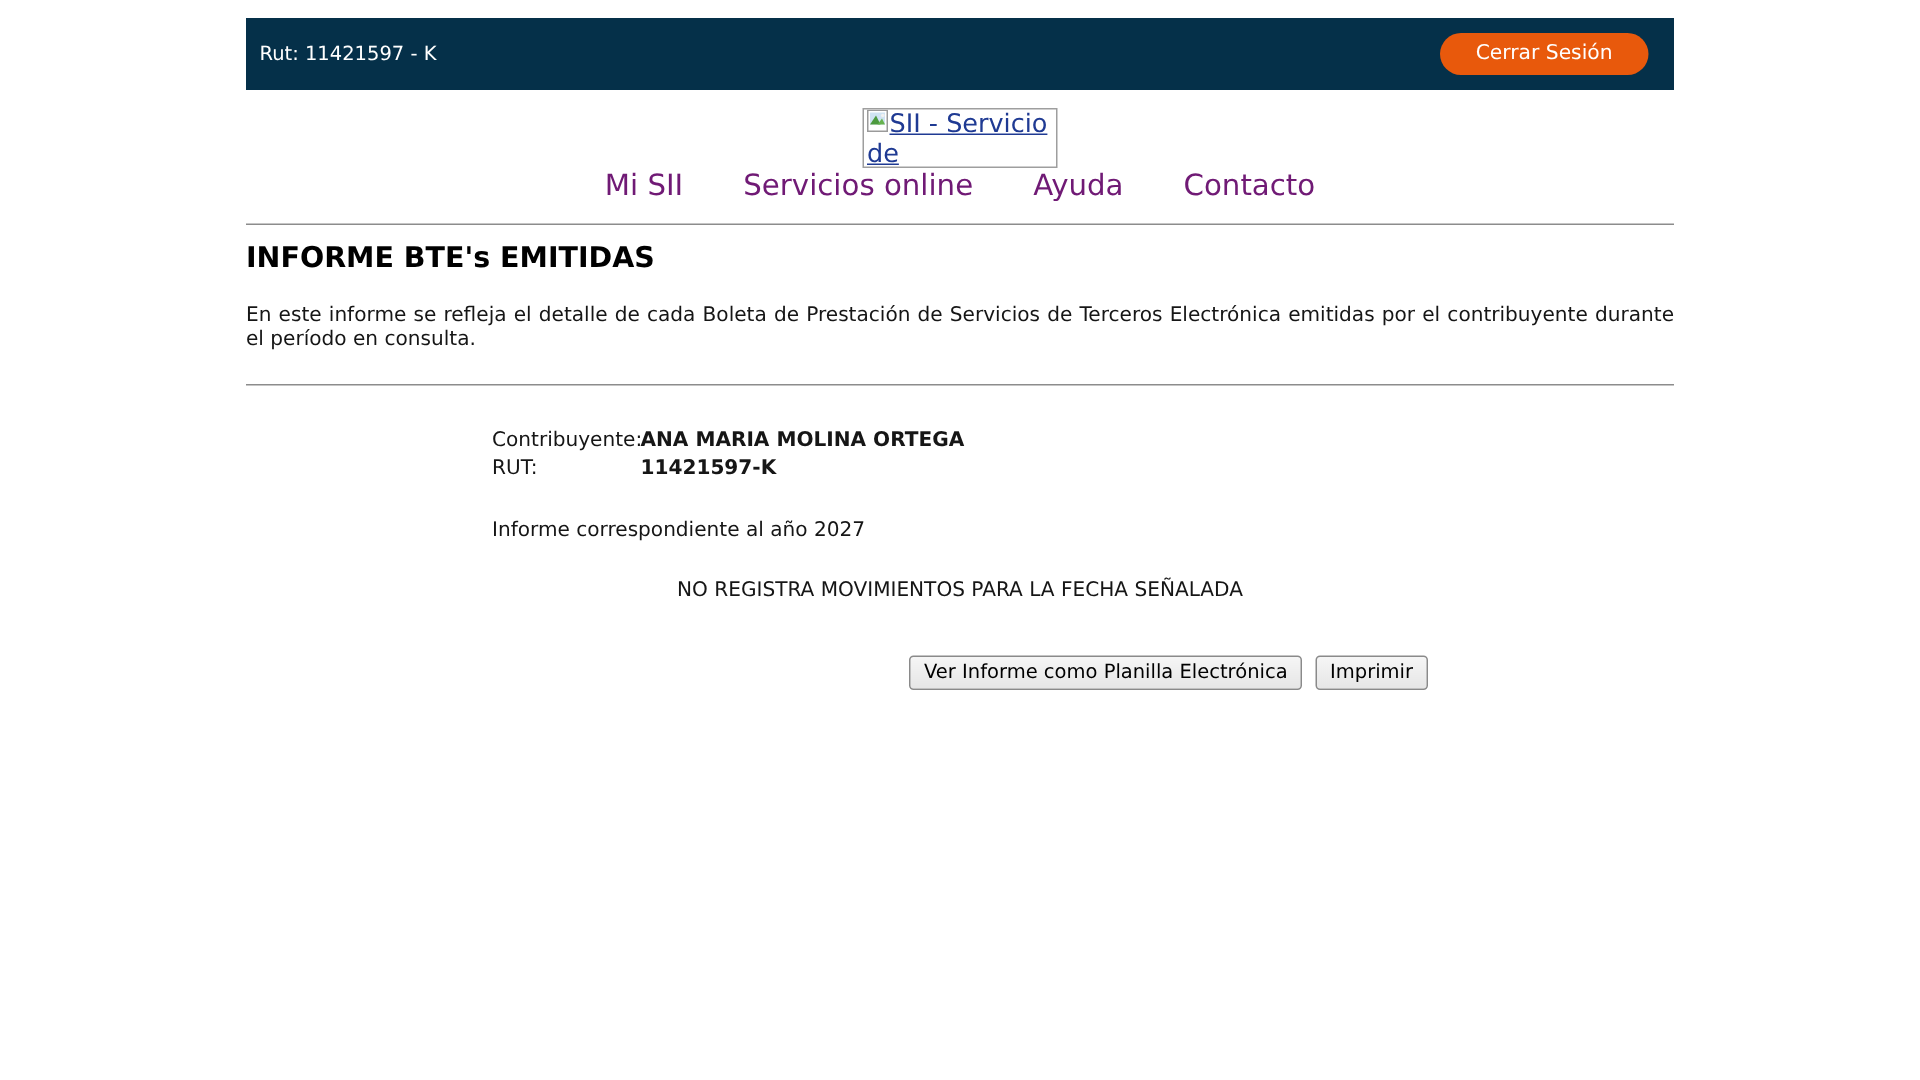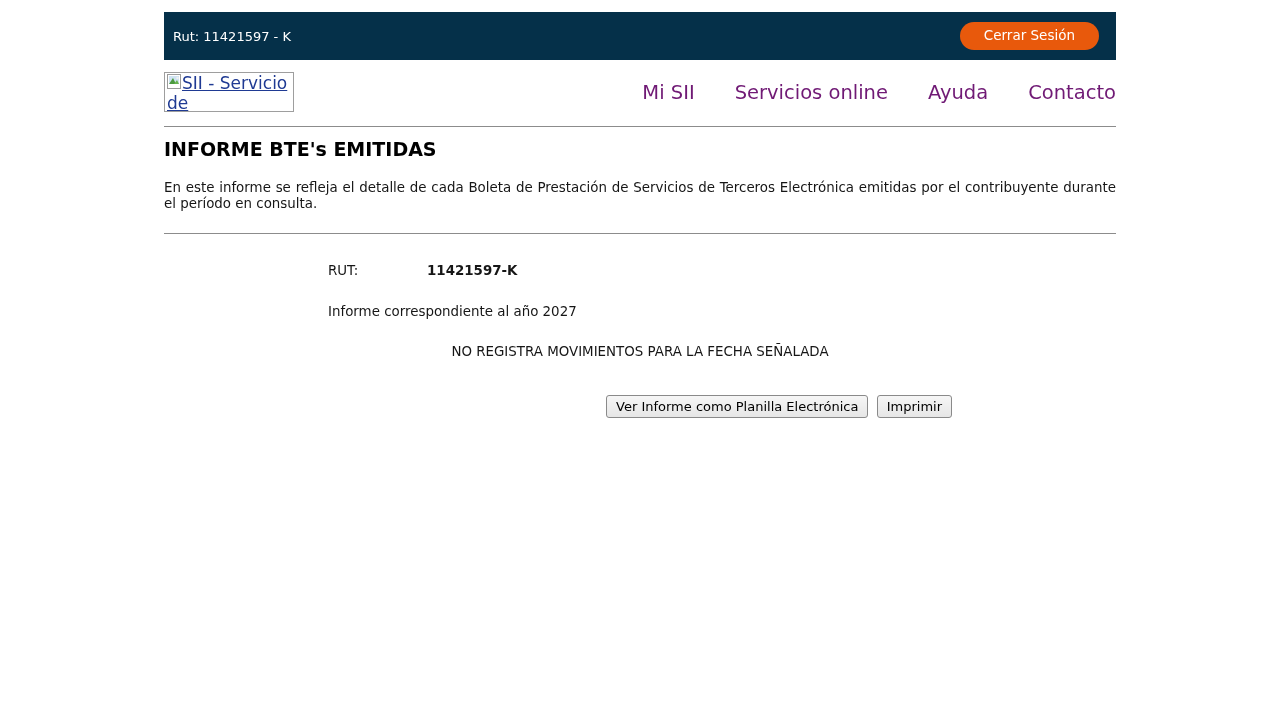--- a/index.html
+++ b/index.html
@@ -42,20 +42,21 @@
     line-height: 1;
   }
 
   
   .site-header {
     display: flex;
     align-items: center;
     justify-content: space-between;
     padding: 12px 0 14px 0;
     border-bottom: 1px solid #8c8c8c;
+    flex-direction: column;
   }
   .logo-box {
     display: block;
     width: 130px;
     height: 40px;
     border: 1px solid #9e9e9e;
     overflow: hidden;
     font-size: 17px;
     line-height: 20px;
     color: #1F3A93;
@@ -167,20 +168,24 @@
     </nav>
   </div>
 
   <h1 class="page-title">INFORME BTE's EMITIDAS</h1>
   <p class="page-desc">En este informe se refleja el detalle de cada Boleta de Prestación de Servicios de Terceros Electrónica emitidas por el contribuyente durante el período en consulta.</p>
 
   <hr class="divider">
 
   <div class="report">
     <div class="kv-row">
+      <span>Contribuyente:</span>
+      <span class="val">ANA MARIA MOLINA ORTEGA</span>
+    </div>
+    <div class="kv-row">
       <span>RUT:</span>
       <span class="val">11421597-K</span>
     </div>
 
     <p class="period-text">Informe correspondiente al año 2027</p>
 
     <p class="empty-message">NO REGISTRA MOVIMIENTOS PARA LA FECHA SEÑALADA</p>
 
     <div class="btn-row">
       <button class="action-btn">Ver Informe como Planilla Electrónica</button>

